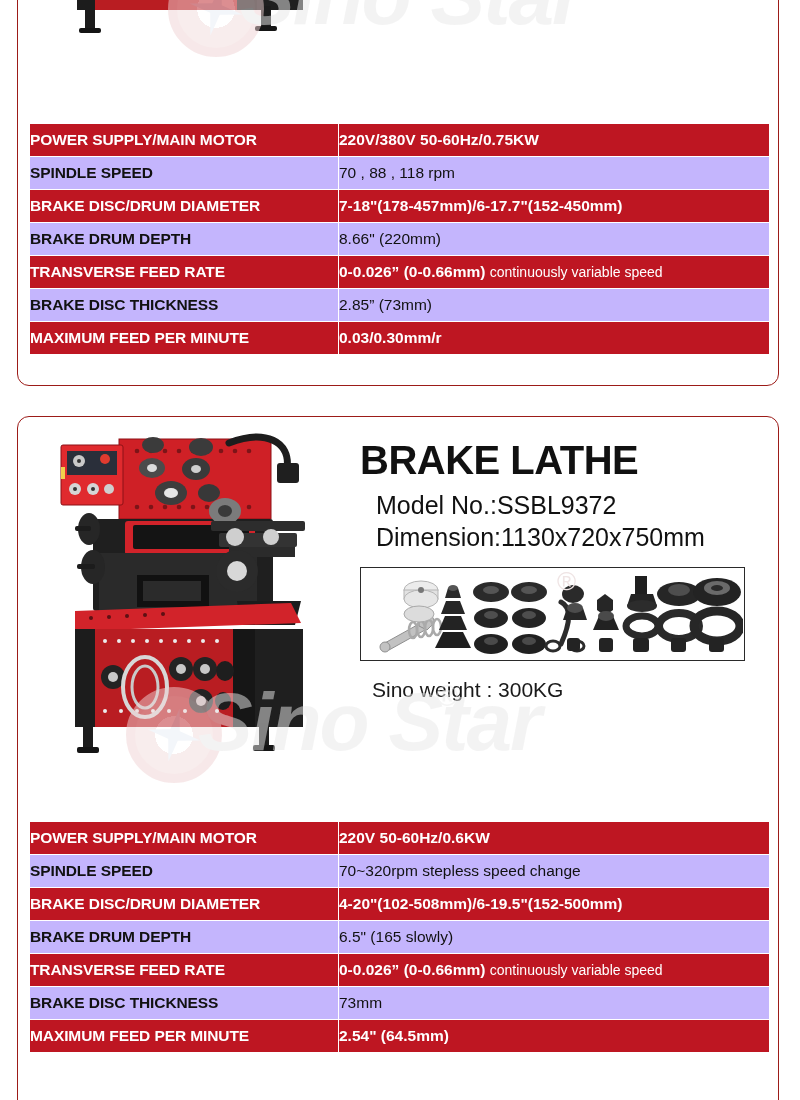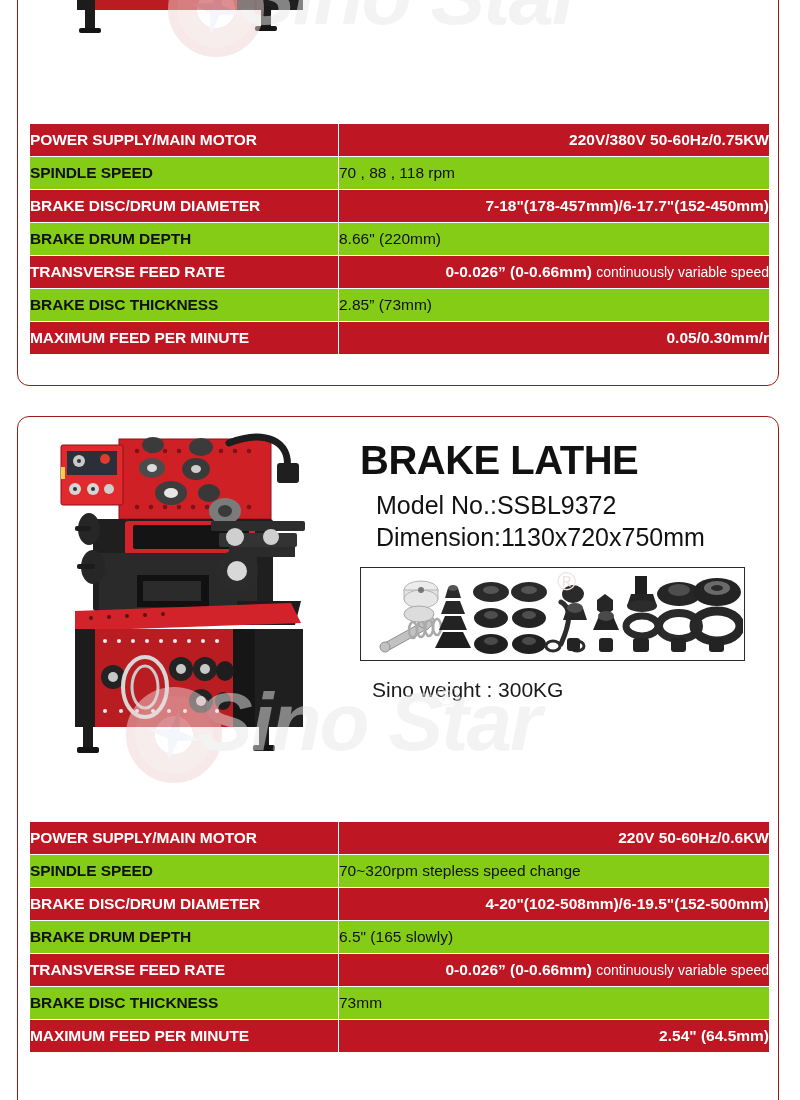--- a/index.html
+++ b/index.html
@@ -72,23 +72,23 @@
   }
   .cell-label{
     width:308px;padding-left:16px;
     font-size:15.5px;font-weight:bold;letter-spacing:-0.1px;
     white-space:nowrap;
   }
   .cell-value{
     padding-left:11px;font-size:15.5px;white-space:nowrap;
   }
   .row-red .cell-label,.row-red .cell-value{background:#be1622;color:#ffffff;}
-  .row-grey .cell-label,.row-grey .cell-value{background:#84cc16;color:#111111;}
+  .row-grey .cell-label,.row-grey .cell-value{background:#c4b5fd;color:#111111;}
   .cell-value{font-weight:500;}
-  .row-red .cell-value{font-weight:bold;text-align:right;}
+  .row-red .cell-value{font-weight:bold;}
   .val-sub{font-weight:normal;font-size:14px;}
 
   
   .watermark{position:absolute;pointer-events:none;opacity:.5;text-decoration:underline;}
   .wm-logo{
     position:absolute;width:96px;height:96px;border-radius:50%;
     background:radial-gradient(circle at 50% 50%,#ffffff 0 34%,#f3dcdc 34% 100%);
     border:9px solid #f0d3d4;box-sizing:border-box;
   }
   .wm-star{
@@ -279,21 +279,21 @@
             <tr class="spec-row row-red">
               <td class="cell-label">TRANSVERSE FEED RATE</td>
               <td class="cell-value">0-0.026” (0-0.66mm) <span class="val-sub">continuously variable speed</span></td>
             </tr>
             <tr class="spec-row row-grey">
               <td class="cell-label">BRAKE DISC THICKNESS</td>
               <td class="cell-value">2.85” (73mm)</td>
             </tr>
             <tr class="spec-row row-red">
               <td class="cell-label">MAXIMUM FEED PER MINUTE</td>
-              <td class="cell-value">0.05/0.30mm/r</td>
+              <td class="cell-value">0.03/0.30mm/r</td>
             </tr>
           </tbody>
       </table>
 
     </div>
   </div>
 
   <div class="card" id="card-bottom">
     <div class="card-inner">
 

